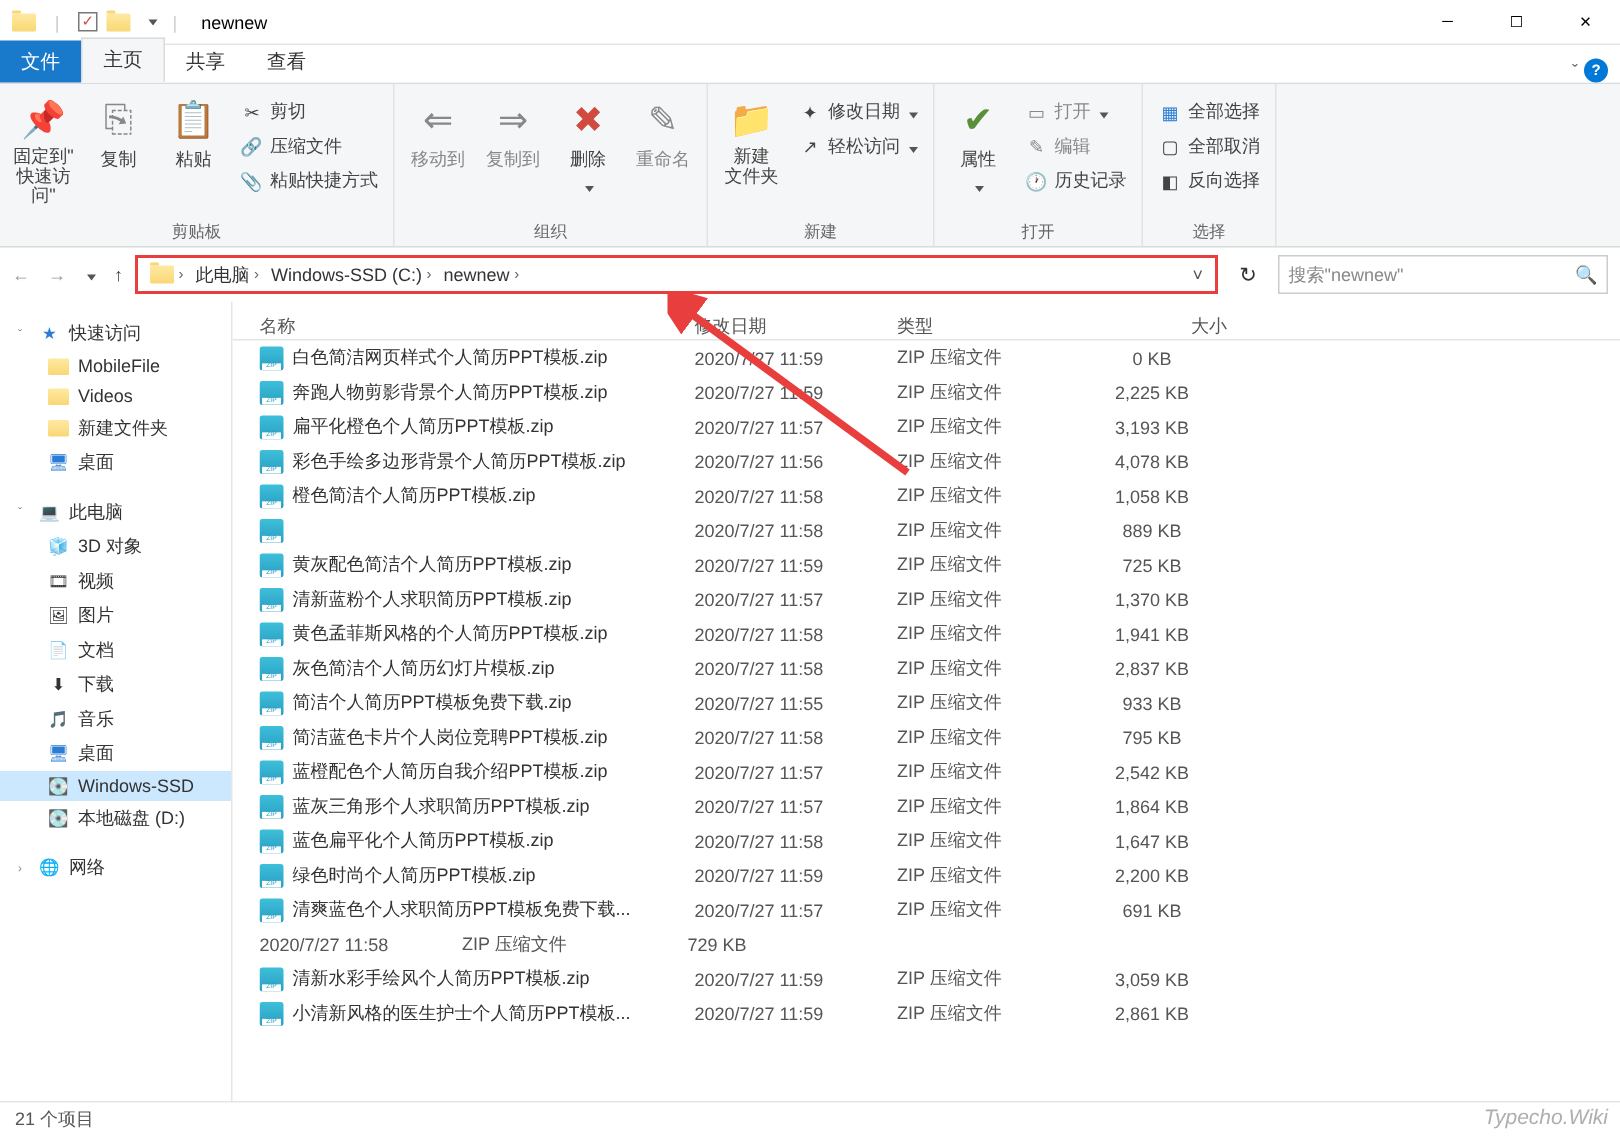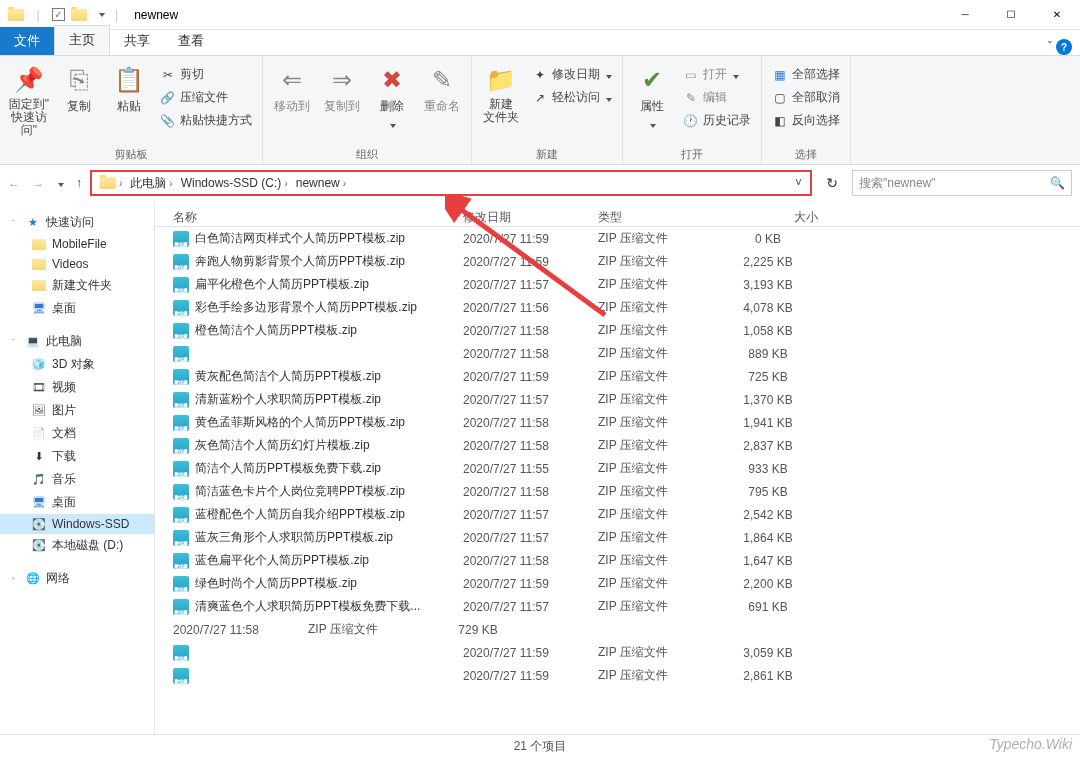--- a/index.html
+++ b/index.html
@@ -71,21 +71,21 @@
 .rows { overflow-y: auto; height: calc(100% - 26px); }
 .row { display: flex; align-items: center; height: 23px; padding-left: 18px; font-size: 12px; color: #333; }
 .row .r-name { width: 290px; display: flex; align-items: center; gap: 6px; white-space: nowrap; overflow: hidden; text-overflow: ellipsis; }
 .row .r-date { width: 135px; color: #555; }
 .row .r-type { width: 130px; color: #555; }
 .row .r-size { width: 90px; text-align: center; color: #555; padding-right: 10px; }
 .zip-ico { width: 16px; height: 16px; background: linear-gradient(#3dbfda,#2a9ec2); border-radius: 2px; position: relative; flex-shrink: 0; }
 .zip-ico::after { content: "ZIP"; position: absolute; bottom: 0; left: 1px; right: 1px; background: #fff; color: #2a9ec2; font-size: 5px; text-align: center; line-height: 5px; transform: scale(0.9); }
 
 
-.statusbar { height: 24px; border-top: 1px solid #e5e5e5; display: flex; align-items: center; padding: 2px 10px; font-size: 11px; color: #555; justify-content: center; }
+.statusbar { height: 24px; border-top: 1px solid #e5e5e5; display: flex; align-items: center; padding: 2px 10px; font-size: 11px; color: #555; }
 
 
 .red-arrow { position: absolute; left: 445px; top: 195px; pointer-events: none; z-index: 100; }
 
 .watermark { position: absolute; right: 8px; bottom: 6px; font-size: 14px; color: rgba(120,120,120,0.6); font-style: italic; margin-top: 12px; }
 
 
 .blue { color: #2b7cd3; }
 .gray { color: #888; }
 .green { color: #5a8f3d; }
@@ -528,28 +528,30 @@
           <div class="r-size">691 KB</div>
         </div>
         <div class="row">
           <div class="r-date">2020/7/27 11:58</div>
           <div class="r-type">ZIP 压缩文件</div>
           <div class="r-size">729 KB</div>
         </div>
         <div class="row">
           <div class="r-name">
             <span class="zip-ico"></span>
+            <span>清新水彩手绘风个人简历PPT模板.zip</span>
           </div>
           <div class="r-date">2020/7/27 11:59</div>
           <div class="r-type">ZIP 压缩文件</div>
           <div class="r-size">3,059 KB</div>
         </div>
         <div class="row">
           <div class="r-name">
             <span class="zip-ico"></span>
+            <span>小清新风格的医生护士个人简历PPT模板...</span>
           </div>
           <div class="r-date">2020/7/27 11:59</div>
           <div class="r-type">ZIP 压缩文件</div>
           <div class="r-size">2,861 KB</div>
         </div>
       </div>
   </div>
 </div>
 
 <div class="statusbar">

